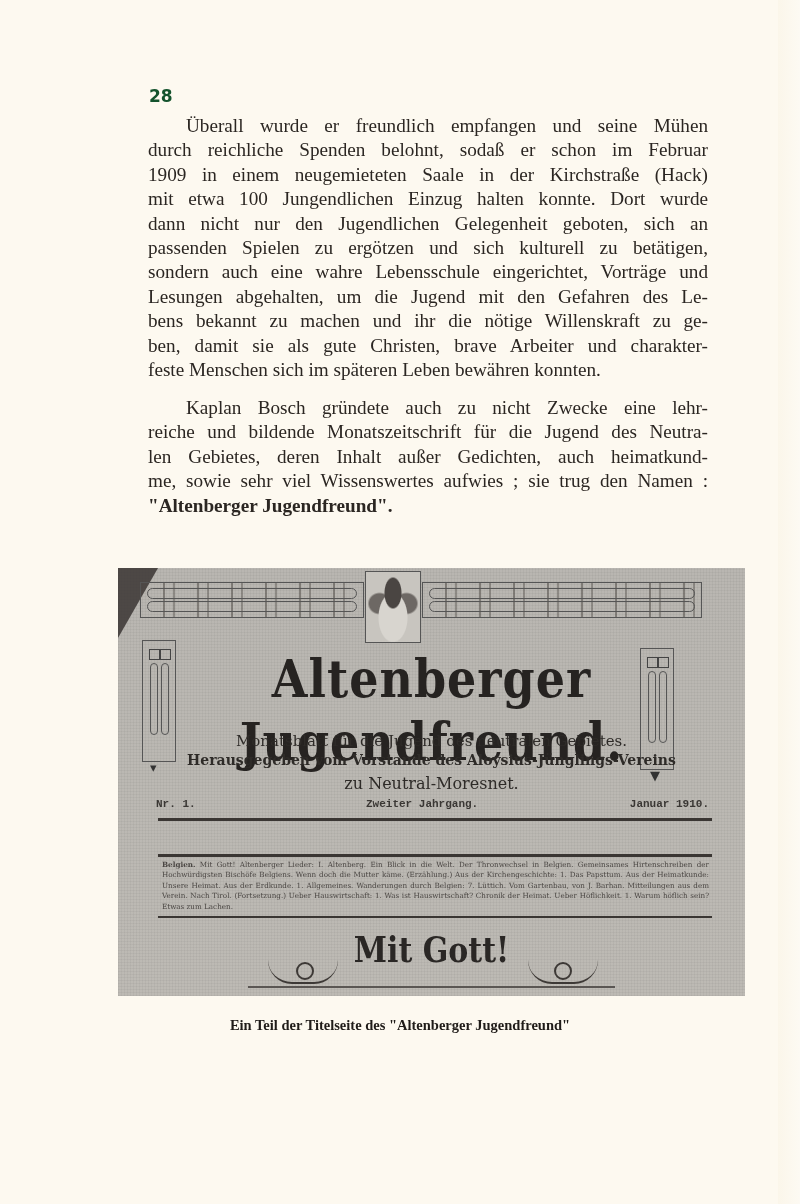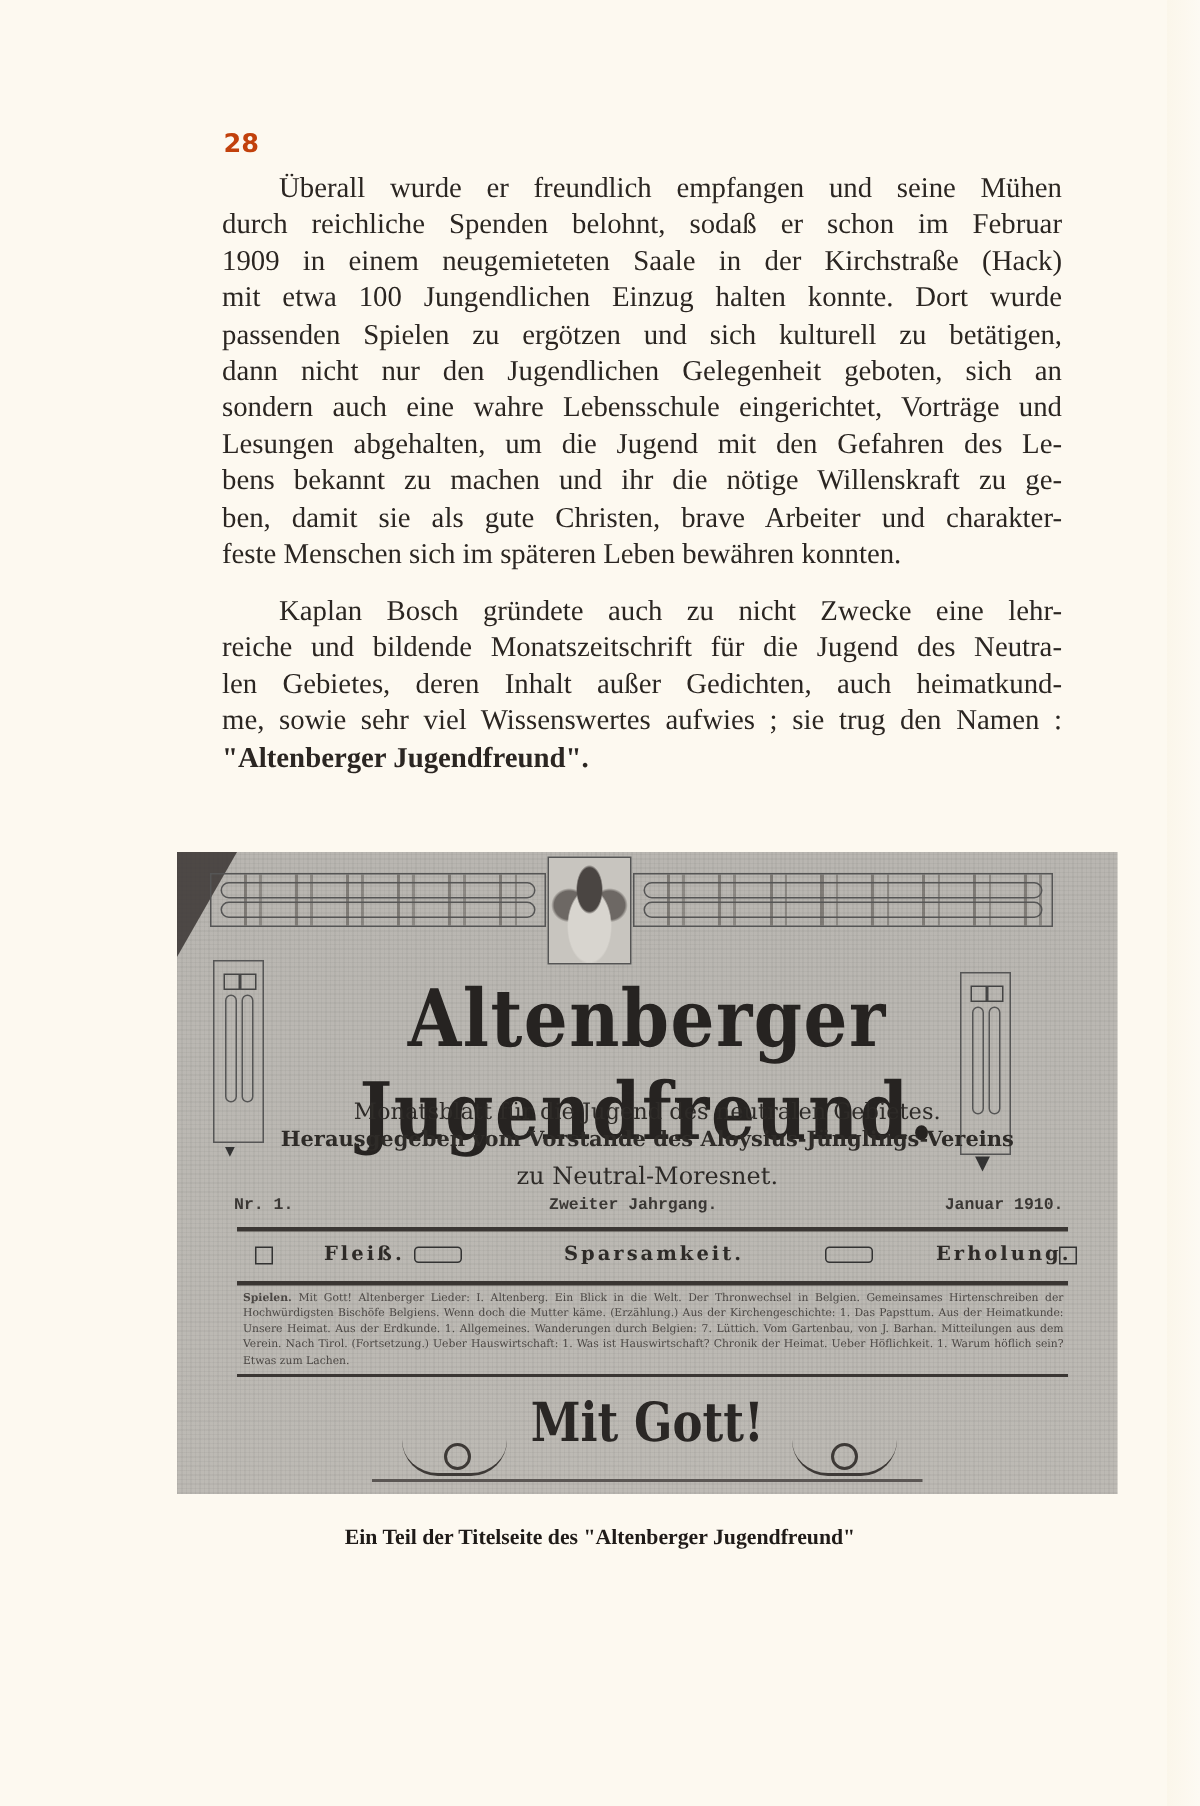--- a/index.html
+++ b/index.html
@@ -10,21 +10,21 @@
     font-family:"Liberation Serif", "DejaVu Serif", serif;
     color:#2b2622;
   }
   .page-edge {
     position:absolute; left:778px; top:0; width:22px; height:1204px;
     background:linear-gradient(to right, #fbf6ea, #fdfaf3);
   }
   .page-number {
     position:absolute; left:149px; top:86px;
     font-family:"DejaVu Sans", sans-serif; font-weight:bold; font-size:17px;
-    color:#c2410c;
+    color:#14532d;
   }
   .text-block {
     position:absolute; left:148px; width:560px;
     font-size:19.2px; line-height:24.4px;
     text-align:justify;
   }
   .text-block .line { display:block; text-align:justify; text-align-last:justify; white-space:nowrap; height:24.4px; }
   .text-block .line.last { text-align-last:left; }
   .text-block .line.indent { padding-left:38px; }
   .p1 { top:114px; }
@@ -132,22 +132,22 @@
 
 <div class="page-edge"></div>
 
 <div class="page-number">28</div>
 
 <div class="text-block p1">
   <span class="line indent">Überall wurde er freundlich empfangen und seine Mühen</span>
   <span class="line">durch reichliche Spenden belohnt, sodaß er schon im Februar</span>
   <span class="line">1909 in einem neugemieteten Saale in der Kirchstraße (Hack)</span>
   <span class="line">mit etwa 100 Jungendlichen Einzug halten konnte. Dort wurde</span>
+  <span class="line">dann nicht nur den Jugendlichen Gelegenheit geboten, sich an</span>
   <span class="line">passenden Spielen zu ergötzen und sich kulturell zu betätigen,</span>
-  <span class="line">dann nicht nur den Jugendlichen Gelegenheit geboten, sich an</span>
   <span class="line">sondern auch eine wahre Lebensschule eingerichtet, Vorträge und</span>
   <span class="line">Lesungen abgehalten, um die Jugend mit den Gefahren des Le-</span>
   <span class="line">bens bekannt zu machen und ihr die nötige Willenskraft zu ge-</span>
   <span class="line">ben, damit sie als gute Christen, brave Arbeiter und charakter-</span>
   <span class="line last">feste Menschen sich im späteren Leben bewähren konnten.</span>
 </div>
 
 <div class="text-block p2">
   <span class="line indent">Kaplan Bosch gründete auch zu nicht Zwecke eine lehr-</span>
   <span class="line">reiche und bildende Monatszeitschrift für die Jugend des Neutra-</span>
@@ -183,33 +183,24 @@
   <div class="subtitle sub2">Herausgegeben vom Vorstande des Aloysius-Jünglings-Vereins</div>
   <div class="subtitle sub3">zu Neutral-Moresnet.</div>
 
   <div class="meta-row">
     <span style="left:0;">Nr. 1.</span>
     <span style="left:210px;">Zweiter Jahrgang.</span>
     <span style="right:0;">Januar 1910.</span>
   </div>
   <div class="rule" style="top:250px;"></div>
 
-  <div class="motto-row">
-    <span class="sq" style="left:12px;"></span>
-    <span style="left:58px;">Fleiß.</span>
-    <span class="link" style="left:118px;"></span>
-    <span style="left:218px;">Sparsamkeit.</span>
-    <span class="link" style="left:392px;"></span>
-    <span style="left:466px;">Erholung.</span>
-    <span class="sq" style="left:548px;"></span>
-  </div>
   <div class="rule" style="top:286px;"></div>
 
   <div class="contents">
-    <b>Spielen.</b>
+    <b>Belgien.</b>
     <span>Mit Gott! Altenberger Lieder: I. Altenberg. Ein Blick in die Welt. Der Thronwechsel in Belgien. Gemeinsames Hirtenschreiben der Hochwürdigsten Bischöfe Belgiens. Wenn doch die Mutter käme. (Erzählung.) Aus der Kirchengeschichte: 1. Das Papsttum. Aus der Heimatkunde: Unsere Heimat. Aus der Erdkunde. 1. Allgemeines. Wanderungen durch Belgien: 7. Lüttich. Vom Gartenbau, von J. Barhan. Mitteilungen aus dem Verein. Nach Tirol. (Fortsetzung.) Ueber Hauswirtschaft: 1. Was ist Hauswirtschaft? Chronik der Heimat. Ueber Höflichkeit. 1. Warum höflich sein? Etwas zum Lachen.</span>
   </div>
   <div class="rule" style="top:348px; height:2px;"></div>
 
   <div class="motto-big">Mit Gott!</div>
   <div class="flourish fl-left"></div>
   <div class="flourish fl-right"></div>
   <div class="base-line"></div>
 </div>
 

